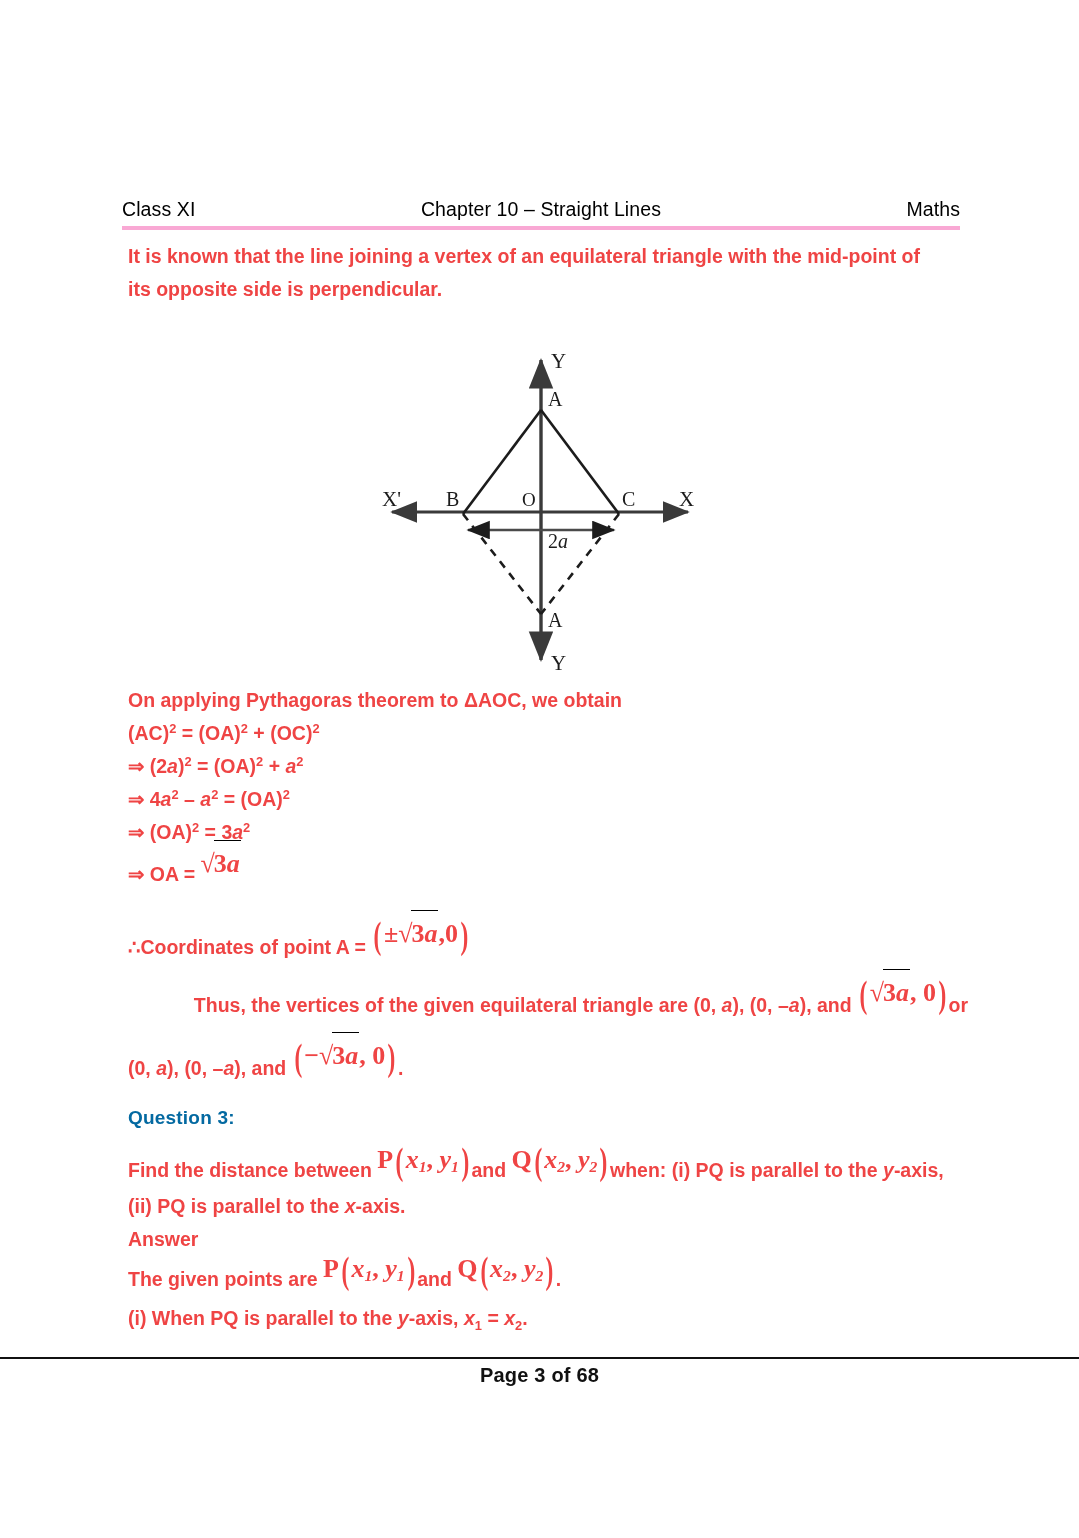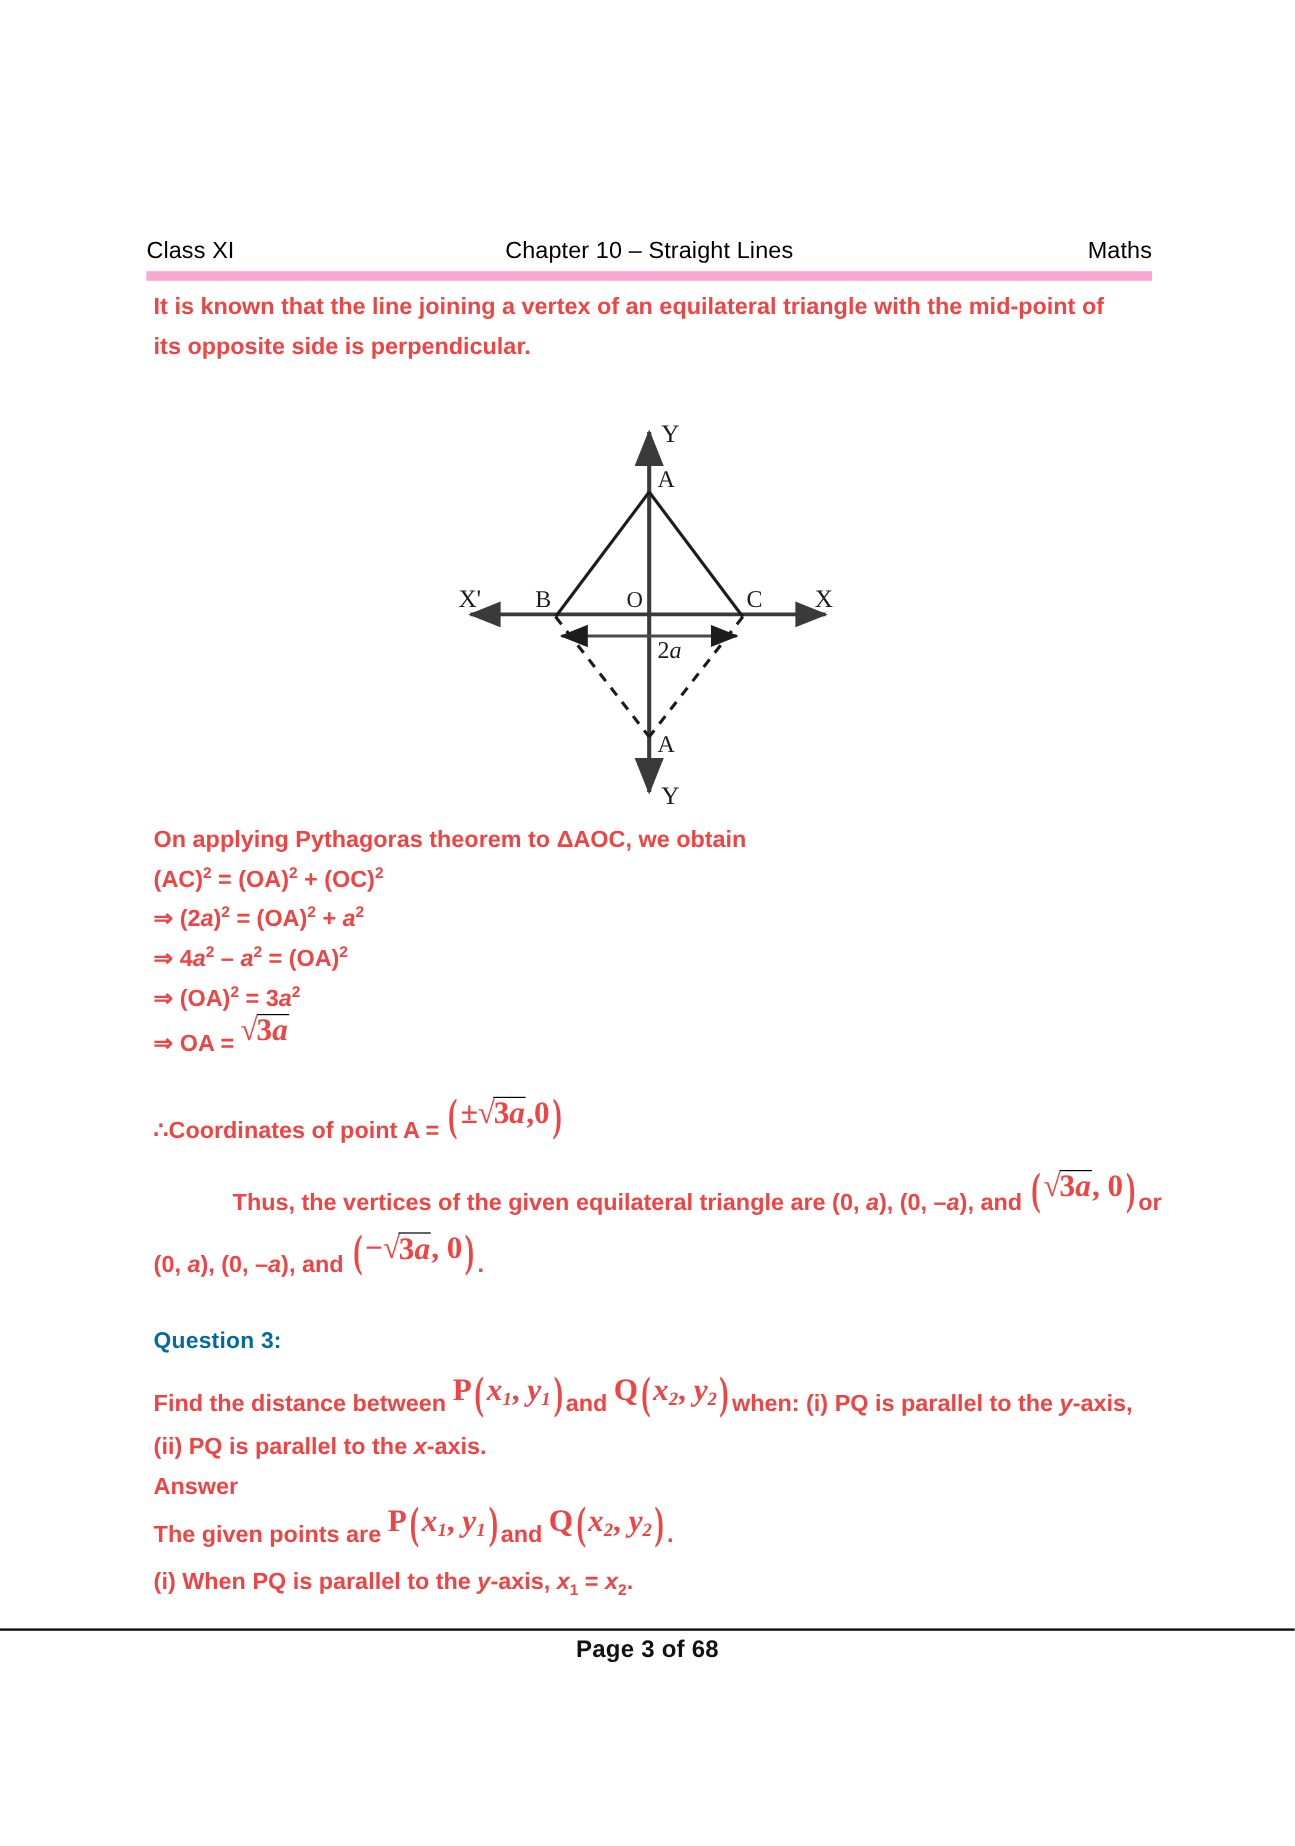--- a/index.html
+++ b/index.html
@@ -25,21 +25,21 @@
     background: #fff;
   }
 
   
   .page-header {
     position: absolute;
     left: 122px;
     top: 196px;
     width: 838px;
     height: 30px;
-    border-bottom: 8px solid #f9a8d4;
+    border-bottom: 4px solid #f9a8d4;
     display: flex;
     align-items: flex-start;
     justify-content: space-between;
     font-size: 19.5px;
     line-height: 26px;
     letter-spacing: .1px;
   }
   .page-header .hdr-center {
     position: absolute;
     left: 0; right: 0;
@@ -62,21 +62,21 @@
     white-space: nowrap;
     font-weight: bold;
   }
   em.it { font-style: italic; }
   sup.p2 { font-size: .66em; vertical-align: super; line-height: 0; }
   sub.s1 { font-size: .66em; vertical-align: sub;   line-height: 0; }
   .rad {
     display: inline-block;
     border-top: 1.3px solid #000;
     margin-left: -1px;
-    padding: 0 1px 0 0;
+    padding: 10px 1px 0 0;
     line-height: 1;
   }
   .radsign { font-family: "Liberation Serif", serif; }
 
   
   .mathblock {
     display: inline-block;
     font-family: "Liberation Serif", "DejaVu Serif", serif;
     font-size: 26px;
     line-height: 1;
@@ -214,21 +214,21 @@
     <div class="ln" style="line-height:42px;">⇒ OA = <span class="mathblock"><span class="radsign">√</span><span class="rad">3<span class="v">a</span></span></span></div>
   </div>
 
   <div class="body-area" style="top:922px;">
     <div class="ln" style="line-height:40px;">∴Coordinates of point A = <span class="mathblock" style="top:-12px;"><span class="bigparen">(</span>±<span class="radsign">√</span><span class="rad">3<span class="v">a</span></span>,0<span class="bigparen">)</span></span></div>
   </div>
 
   <div class="body-area" style="top:980px;">
     <div class="ln" style="line-height:44px;text-align:right;">Thus, the vertices of the given equilateral triangle are (0, <em class="it">a</em>), (0, –<em class="it">a</em>), and <span class="mathblock" style="top:-11px;"><span class="bigparen">(</span><span class="radsign">√</span><span class="rad">3<span class="v">a</span></span>, 0<span class="bigparen">)</span></span><span>or</span></div>
 
-    <div class="ln" style="line-height:60px;">(0, <em class="it">a</em>), (0, –<em class="it">a</em>), and <span class="mathblock" style="top:-11px;"><span class="bigparen">(</span>−<span class="radsign">√</span><span class="rad">3<span class="v">a</span></span>, 0<span class="bigparen">)</span></span>.</div>
+    <div class="ln" style="line-height:60px;margin-top:11px;">(0, <em class="it">a</em>), (0, –<em class="it">a</em>), and <span class="mathblock" style="top:-11px;"><span class="bigparen">(</span>−<span class="radsign">√</span><span class="rad">3<span class="v">a</span></span>, 0<span class="bigparen">)</span></span>.</div>
   </div>
 
   <div class="q-head">Question 3:</div>
 
   <div class="body-area" style="top:1152px;">
     <div class="ln" style="line-height:34px;"><span>Find the distance between </span><span class="mathblock">P<span class="bigparen">(</span><span class="v">x</span><sub>1</sub>, <span class="v">y</span><sub>1</sub><span class="bigparen">)</span></span><span>and</span> <span class="mathblock">Q<span class="bigparen">(</span><span class="v">x</span><sub>2</sub>, <span class="v">y</span><sub>2</sub><span class="bigparen">)</span></span><span>when: (i) PQ is parallel to the <em class="it">y</em>-axis,</span></div>
 
     <div class="ln">(ii) PQ is parallel to the <em class="it">x</em>-axis.</div>
 
     <div class="ln">Answer</div>

